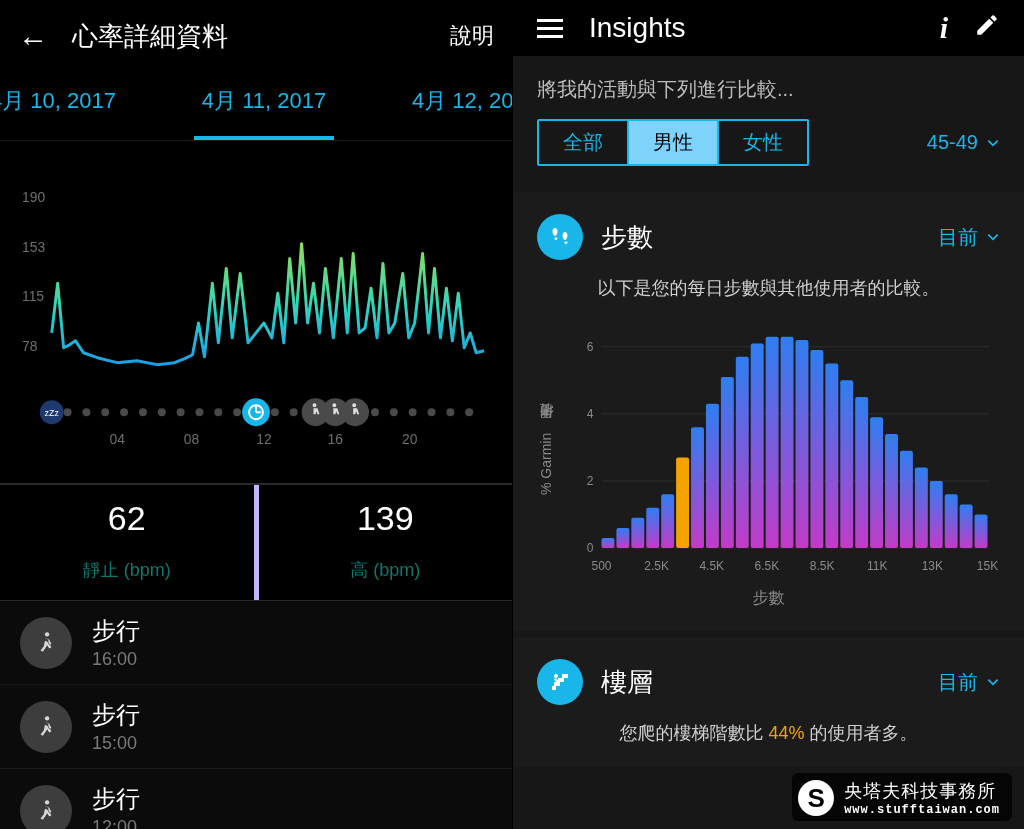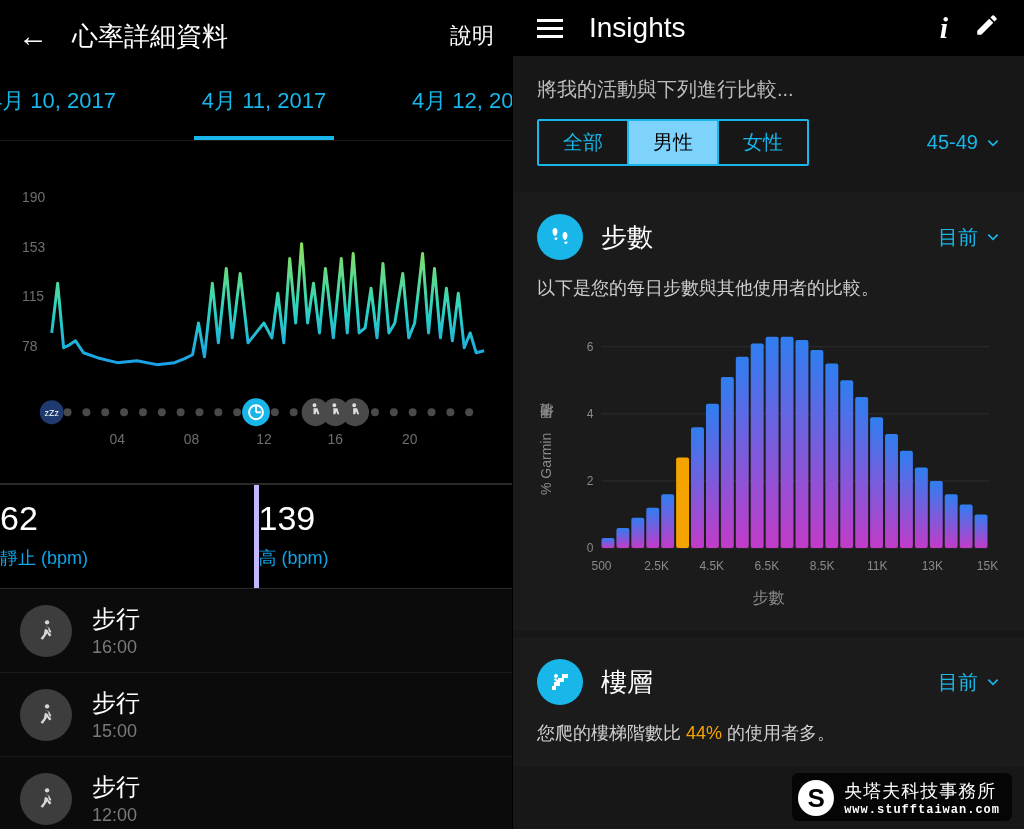--- a/index.html
+++ b/index.html
@@ -52,25 +52,25 @@
   }
 
   .chart-wrap { padding: 32px 18px 10px 18px; border-bottom:1px solid #2a2a2a; }
   .hr-chart { width:100%; height:300px; display:block; }
   .hr-axis-y text, .hr-axis-x text { fill:#6e6e6e; font-size:14px; }
 
   .stats {
     display:flex; border-top:1px solid #2a2a2a; border-bottom:1px solid #2a2a2a;
   }
   .stats .cell {
-    flex:1; padding:14px 0 18px 0;
+    flex:1; text-align:center; padding:14px 0 18px 0;
   }
   .stats .cell + .cell { border-left:5px solid #c4b5fd; }
   .stats .val { font-size:34px; color:#fff; font-weight:300; }
-  .stats .lbl { font-size:18px; color:#0ea5e9; margin-top:8px; }
+  .stats .lbl { font-size:18px; color:#0f766e; margin-top:20px; }
 
   .activities { flex:1; overflow:hidden; }
   .act-row {
     display:flex; align-items:center; gap:20px;
     padding:14px 20px; border-bottom:1px solid #1a1a1a;
     background:#0b0b0b;
   }
   .act-icon {
     width:52px; height:52px; border-radius:50%;
     background:#3d3d3d; display:flex; align-items:center; justify-content:center;
@@ -110,21 +110,21 @@
   .card { background:#1b1b1b; margin-top:6px; padding:22px 24px; }
   .card-head { display:flex; align-items:center; gap:18px; }
   .card-icon {
     width:46px; height:46px; border-radius:50%;
     background:#19b6ea; display:flex; align-items:center; justify-content:center;
   }
   .card-icon svg { width:24px; height:24px; fill:#fff; }
   .card-title { font-size:26px; color:#fff; }
   .card-head .spacer { flex:1; }
   .card-dd { color:#19b6ea; font-size:20px; display:flex; align-items:center; gap:8px; }
-  .card-desc { color:#cfcfcf; font-size:18px; margin-top:16px; }
+  .card-desc { color:#cfcfcf; font-size:18px; margin-top:16px;text-align:center; }
   .card-desc .hl { color:#f5a300; }
 
   .bars-wrap { margin-top:22px; display:flex; gap:12px; }
   .bars-ylab {
     writing-mode:vertical-rl; transform:rotate(180deg);
     color:#8a8a8a; font-size:14px; text-align:center; padding:10px 0 30px 0;
   }
   .bars-svg { flex:1; height:260px; }
   .bars-xlab { text-align:center; color:#8a8a8a; font-size:16px; margin-top:6px; }
 

